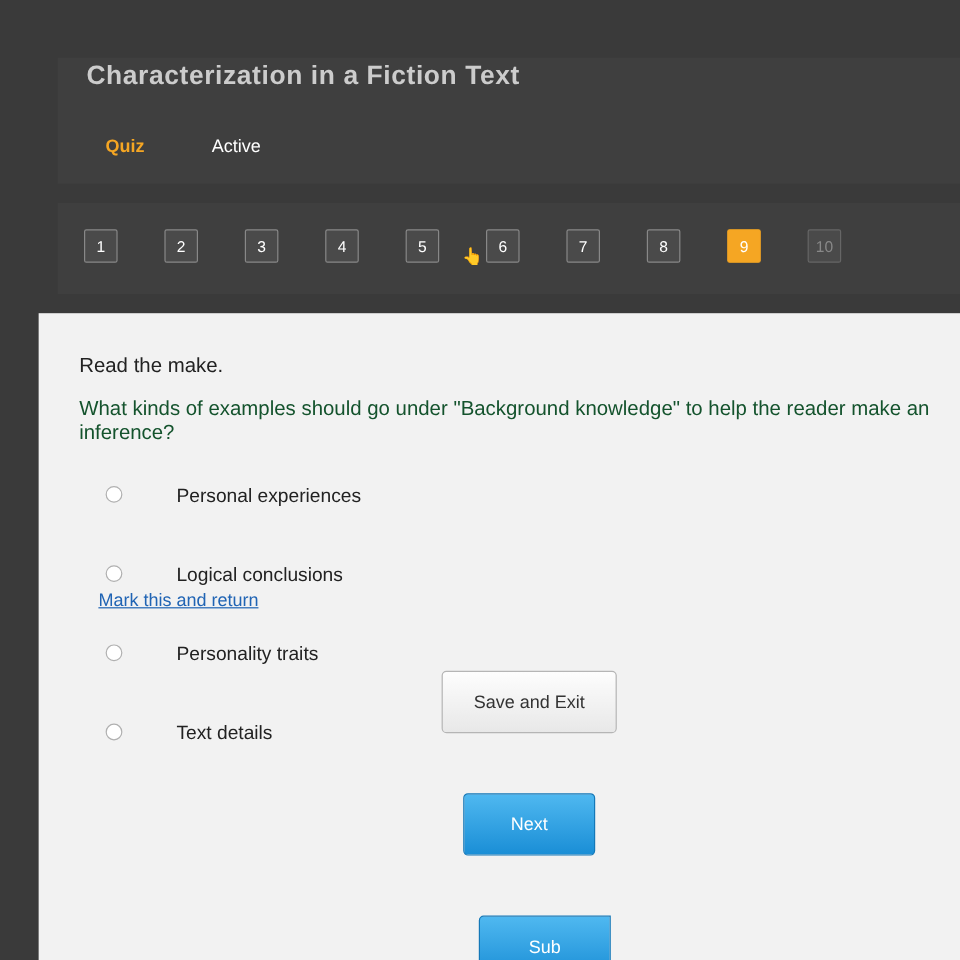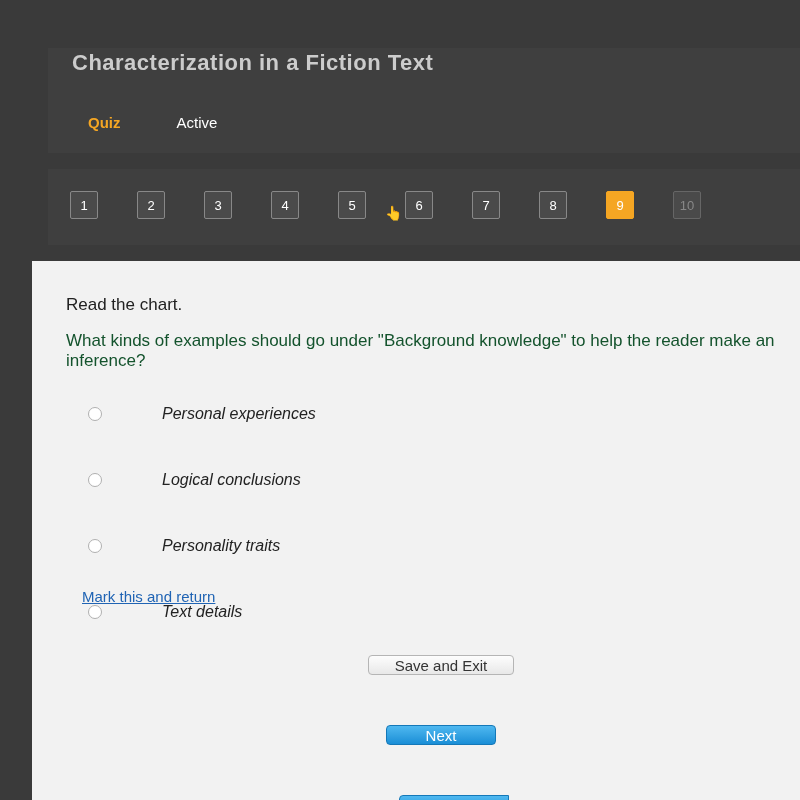--- a/index.html
+++ b/index.html
@@ -103,24 +103,23 @@
     .question {
       font-size: 17px;
       color: #14532d;
       margin-bottom: 18px;
     }
     .options {
       margin-left: 6px;
     }
     .option-row {
       display: flex;
-      align-items: center;
-      gap: 28px;
+      align-items: flex-start;
+      gap: 13px;
       margin-bottom: 12px;
-      font-style: italic;
     }
     .radio {
       width: 14px;
       height: 14px;
       border: 1.5px solid #b0b0b0;
       border-radius: 50%;
       background: #fff;
       cursor: pointer;
       flex-shrink: 0;
     }
@@ -139,21 +138,21 @@
       flex-direction: column;
     }
     .mark-link {
       color: #2064b4;
       font-size: 15px;
       text-decoration: underline;
       cursor: pointer;
       margin-right: auto;
     }
     .btn {
-      height: 20px;
+      height: 52px;
       padding: 0 26px;
       font-size: 15px;
       border-radius: 4px;
       cursor: pointer;
       display: flex;
       align-items: center;
       justify-content: center;
       border: 1px solid #aaa;
       white-space: nowrap;
     }
@@ -193,21 +192,21 @@
   <div class="nav-btn">5</div>
   <div class="nav-btn">6</div>
   <div class="nav-btn">7</div>
   <div class="nav-btn">8</div>
   <div class="nav-btn current">9</div>
   <div class="nav-btn disabled">10</div>
   <span class="cursor-hand" style="left:321px; top:20px;">👆</span>
 </div>
 
 <div class="content-panel">
-  <div class="instruction">Read the chart.</div>
+  <div class="instruction">Read the make.</div>
 
 
   <div class="question">What kinds of examples should go under "Background knowledge" to help the reader make an inference?</div>
 
   <div class="options">
     <div class="option-row">
       <div class="radio"></div>
       <span class="option-label">Personal experiences</span>
     </div>
     <div class="option-row">

